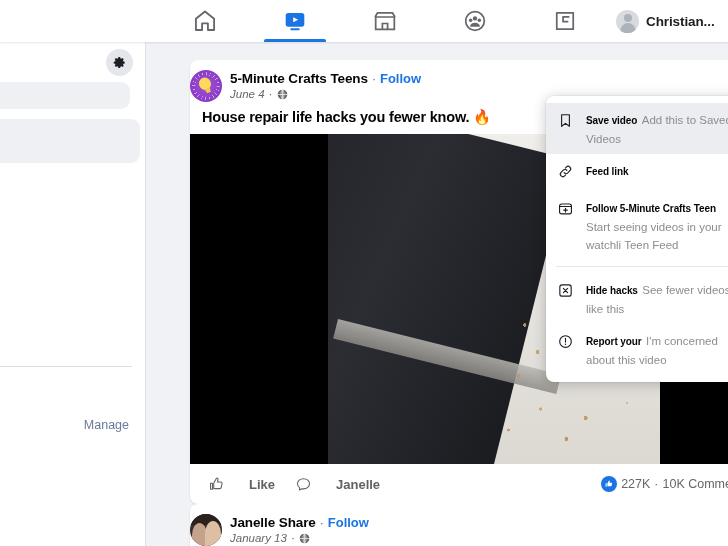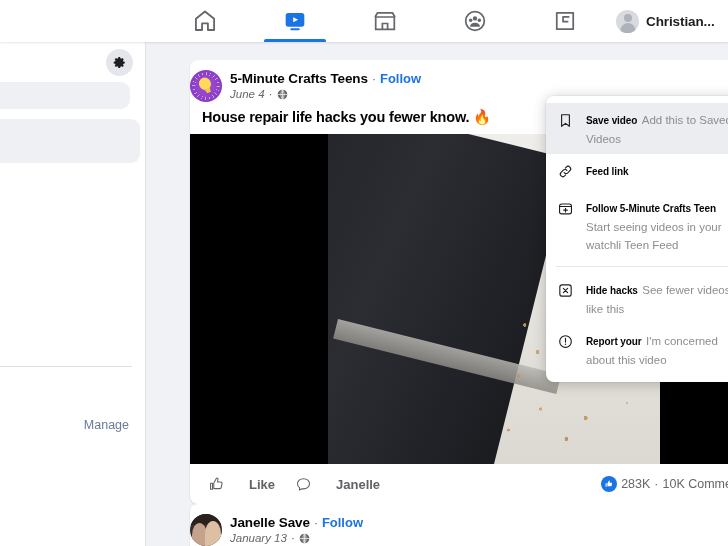--- a/index.html
+++ b/index.html
@@ -380,37 +380,37 @@
           <span class="lbl">Janelle</span>
         </div>
 
 
         <div class="counts">
           <span class="reac-badge">
             <svg width="10" height="10" viewBox="0 0 24 24">
               <path d="M6.4 10.4v8.2H3.8v-8.2zM8.2 10.4l3.5-6.4c.8-1.1 2.4-.4 2.2 1l-.6 3.7h4.4c1.1 0 1.9.9 1.7 2l-1.1 5.2c-.2.9-1 1.5-1.9 1.5H8.2z" fill="#ffffff"></path>
             </svg>
           </span>
-          <span class="txt">283K</span>
+          <span class="txt">227K</span>
           <span class="txt">·</span>
           <span class="txt">10K Comme</span>
         </div>
       </div>
     </div>
 
     <div class="card post2">
       <div class="post-head">
         <div class="pfp janelle">
           <span class="hair"></span>
           <span class="ph1"></span>
           <span class="ph2"></span>
         </div>
         <div class="pmeta">
           <div class="pname-line">
-            <span class="pname">Janelle Save</span>
+            <span class="pname">Janelle Share</span>
             <span class="pdot">·</span>
             <span class="pfollow">Follow</span>
           </div>
           <div class="pdate-line">
             <span class="pdate">January 13</span>
             <span class="pdot">·</span>
             <svg class="globe" viewBox="0 0 16 16">
               <circle cx="8" cy="8" r="7" fill="#65676b"></circle>
               <path d="M8 1v14M1 8h14M8 1c3 3 3 11 0 14M8 1C5 4 5 12 8 15" fill="none" stroke="#ffffff" stroke-width="1"></path>
             </svg>

